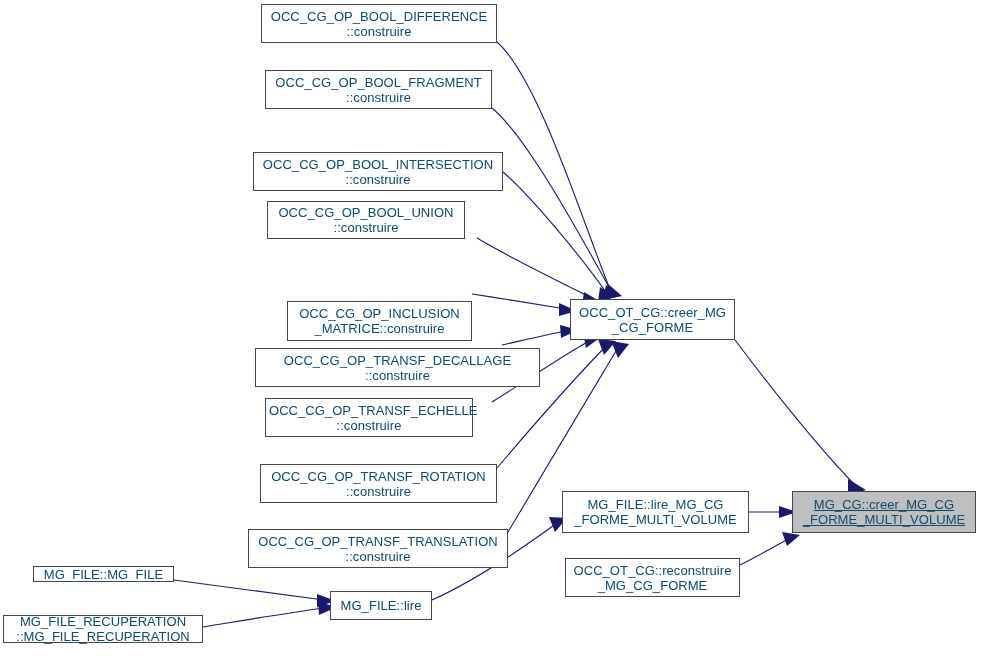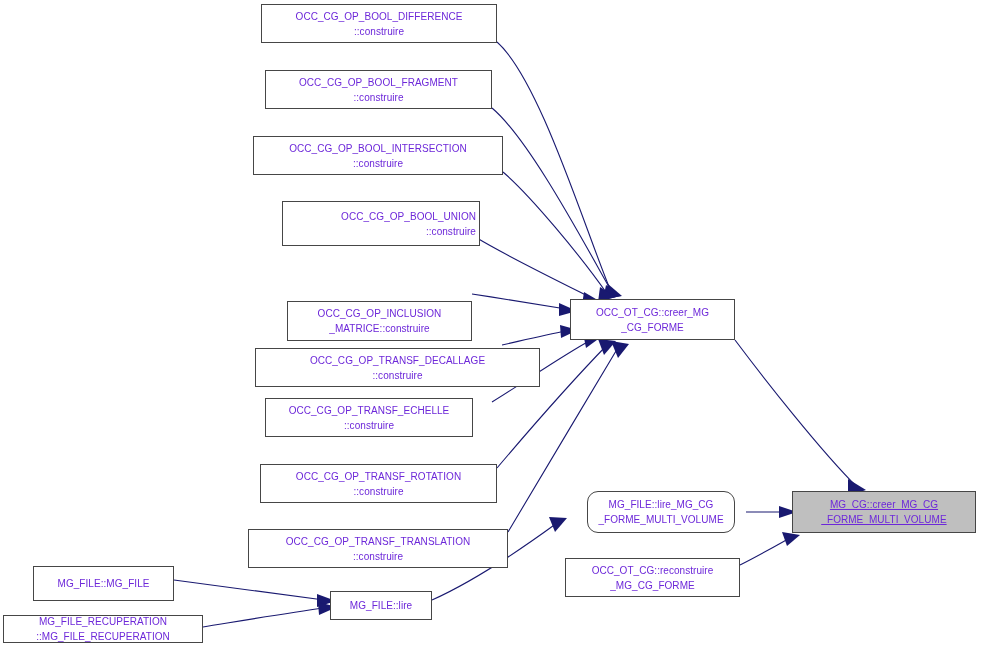--- a/index.html
+++ b/index.html
@@ -24,22 +24,22 @@
   }
   .node-box {
     position: absolute;
     box-sizing: border-box;
     border: 1px solid #464646;
     background: #ffffff;
     display: flex;
     align-items: center;
     justify-content: center;
     text-align: center;
-    color: #6d28d9;
-    font-size: 10px;
+    color: #0c4a6e;
+    font-size: 13px;
     line-height: 15px;
     letter-spacing: 0.05px;
     white-space: pre-line;
     cursor: default;
   }
   .node-box.highlight {
     background: #bfbfbf;
   }
   .node-label {
     display: block;
@@ -122,40 +122,40 @@
       <g>
         <path class="edge-path" d="M735,340 C765,380 820,450 857,487"></path>
         <path class="edge-arrow" d="M848,479 L866,490 L848,496 Z"></path>
       </g>
     </svg>
   <div id="nodes-layer">
       <div class="node-box" style="left: 261px; top: 4px; width: 236px; height: 39px;"><span class="node-label">OCC_CG_OP_BOOL_DIFFERENCE
 ::construire</span></div>
       <div class="node-box" style="left: 265px; top: 70px; width: 227px; height: 39px;"><span class="node-label">OCC_CG_OP_BOOL_FRAGMENT
 ::construire</span></div>
-      <div class="node-box" style="left: 253px; top: 136px; width: 250px; height: 39px;"><span class="node-label">OCC_CG_OP_BOOL_INTERSECTION
+      <div class="node-box" style="left: 253px; top: 152px; width: 250px; height: 39px;"><span class="node-label">OCC_CG_OP_BOOL_INTERSECTION
 ::construire</span></div>
-      <div class="node-box" style="left: 282px; top: 201px; width: 198px; height: 45px; text-align: right;"><span class="node-label">OCC_CG_OP_BOOL_UNION
+      <div class="node-box" style="left: 267px; top: 201px; width: 198px; height: 38px;"><span class="node-label">OCC_CG_OP_BOOL_UNION
 ::construire</span></div>
       <div class="node-box" style="left: 287px; top: 267px; width: 185px; height: 40px; margin-top: 34px;"><span class="node-label">OCC_CG_OP_INCLUSION
 _MATRICE::construire</span></div>
       <div class="node-box" style="left: 255px; top: 348px; width: 285px; height: 39px;"><span class="node-label">OCC_CG_OP_TRANSF_DECALLAGE
 ::construire</span></div>
       <div class="node-box" style="left: 265px; top: 398px; width: 208px; height: 39px;"><span class="node-label">OCC_CG_OP_TRANSF_ECHELLE
 ::construire</span></div>
       <div class="node-box" style="left: 260px; top: 464px; width: 237px; height: 39px;"><span class="node-label">OCC_CG_OP_TRANSF_ROTATION
 ::construire</span></div>
       <div class="node-box" style="left: 248px; top: 529px; width: 260px; height: 39px; justify-content: center;"><span class="node-label">OCC_CG_OP_TRANSF_TRANSLATION
 ::construire</span></div>
-      <div class="node-box" style="left: 33px; top: 566px; width: 141px; height: 35px;"><span class="node-label">MG_FILE::MG_FILE</span></div>
+      <div class="node-box" style="left: 33px; top: 566px; width: 141px; height: 16px;"><span class="node-label">MG_FILE::MG_FILE</span></div>
       <div class="node-box" style="left: 3px; top: 615px; width: 200px; height: 28px;"><span class="node-label">MG_FILE_RECUPERATION
 ::MG_FILE_RECUPERATION</span></div>
       <div class="node-box" style="left: 330px; top: 591px; width: 102px; height: 29px;"><span class="node-label">MG_FILE::lire</span></div>
       <div class="node-box" style="left: 570px; top: 299px; width: 165px; height: 41px; align-items: center;"><span class="node-label">OCC_OT_CG::creer_MG
 _CG_FORME</span></div>
-      <div class="node-box" style="left: 587px; top: 491px; width: 148px; height: 42px; border-radius: 11px;"><span class="node-label">MG_FILE::lire_MG_CG
+      <div class="node-box" style="left: 562px; top: 491px; width: 187px; height: 42px;"><span class="node-label">MG_FILE::lire_MG_CG
 _FORME_MULTI_VOLUME</span></div>
       <div class="node-box" style="left: 565px; top: 558px; width: 175px; height: 39px;"><span class="node-label">OCC_OT_CG::reconstruire
 _MG_CG_FORME</span></div>
       <div class="node-box highlight" style="left: 792px; top: 491px; width: 184px; height: 42px; text-decoration: underline;"><span class="node-label">MG_CG::creer_MG_CG
 _FORME_MULTI_VOLUME</span></div>
     </div>
 </div>
 
 </body></html>

